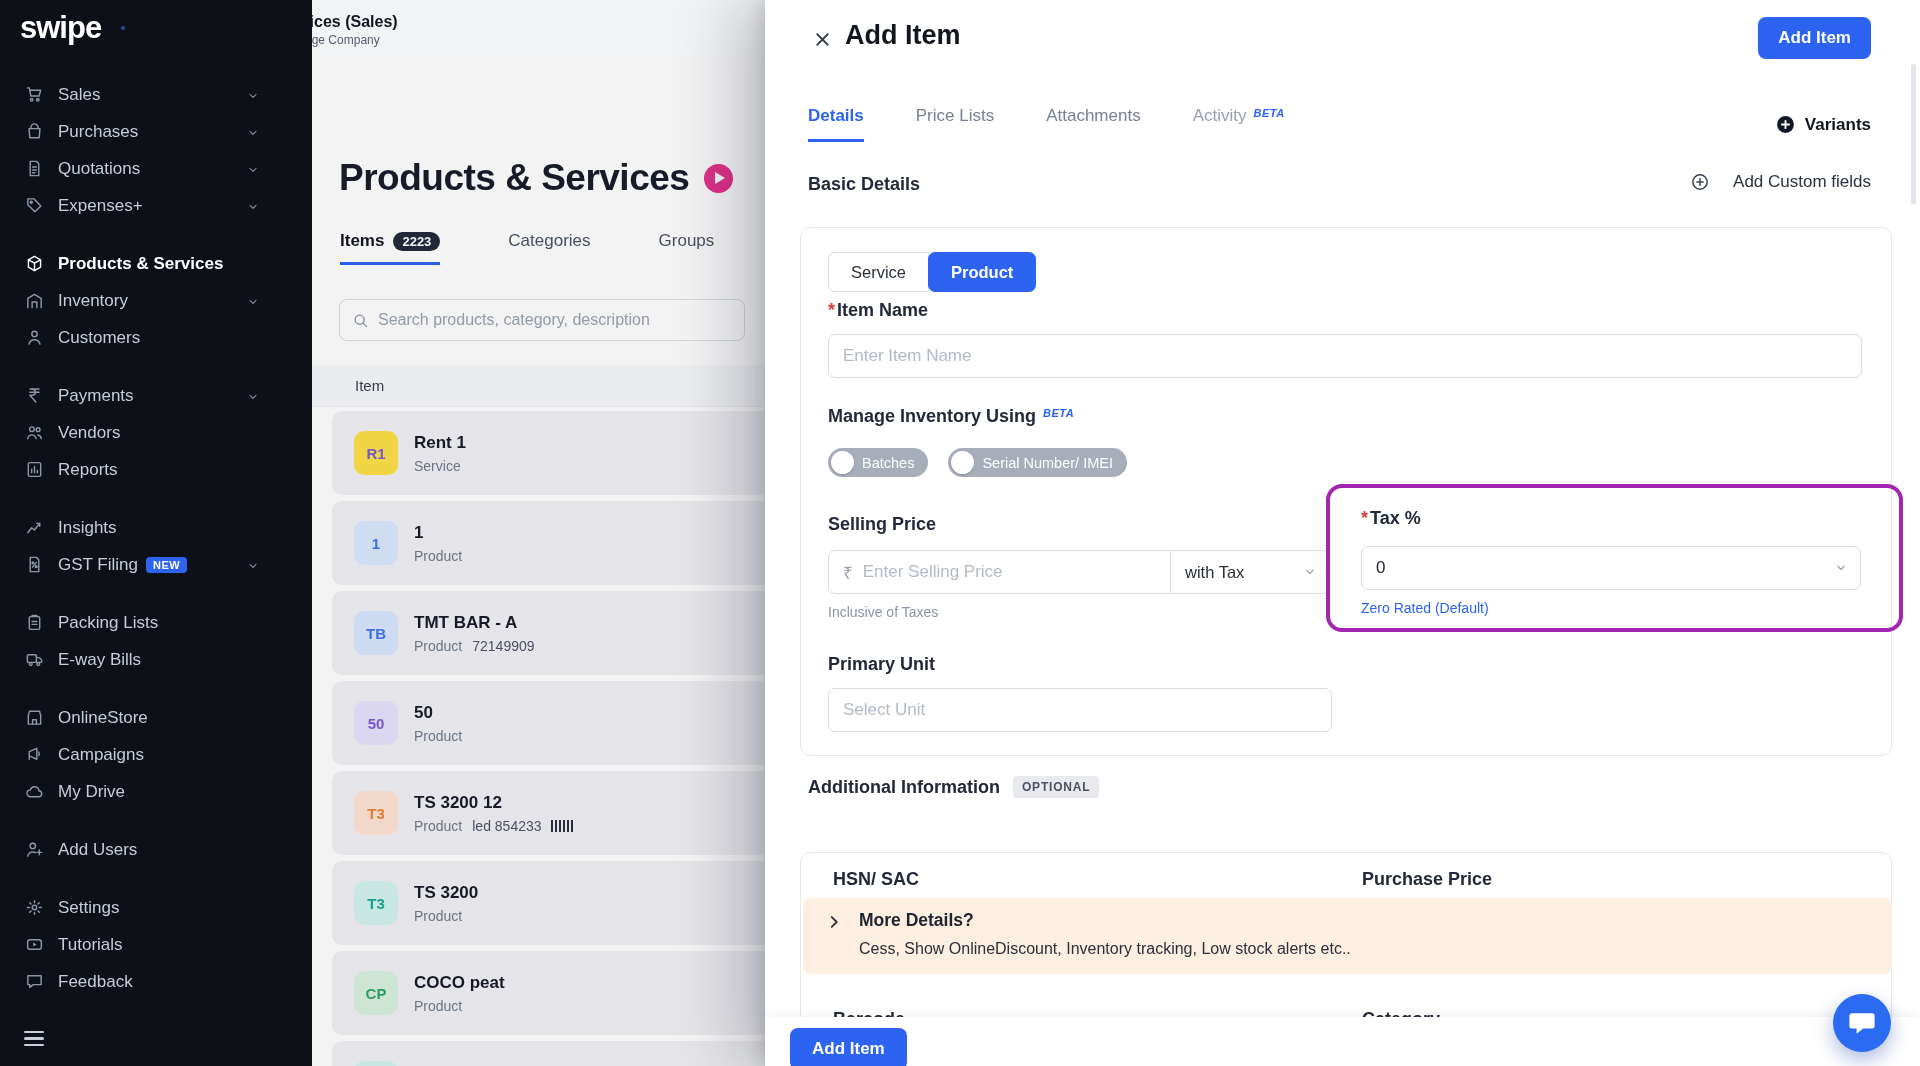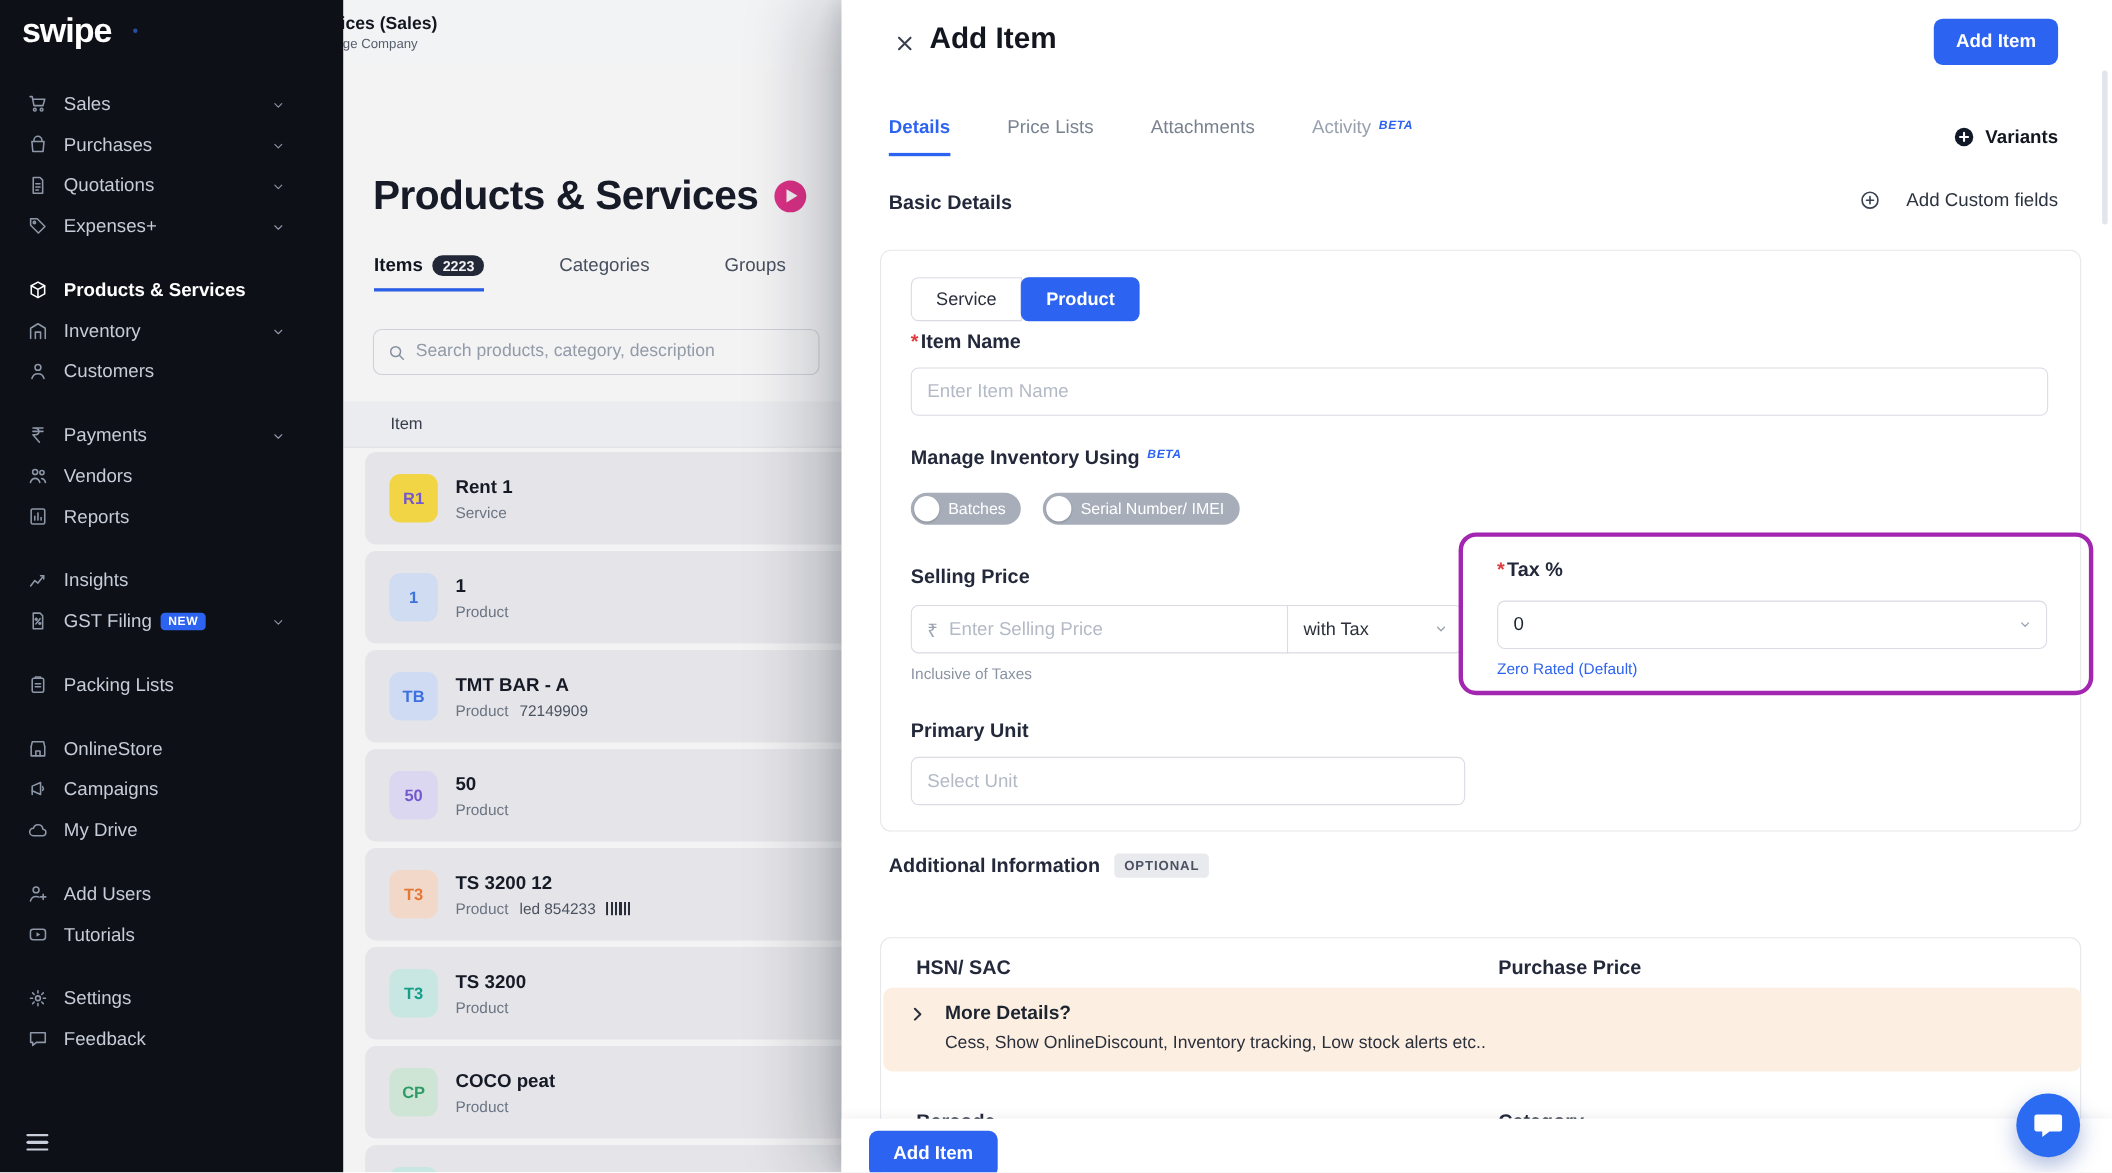--- a/index.html
+++ b/index.html
@@ -265,20 +265,31 @@
         <div class="side-item gap">
           <span class="side-ic">
             <svg viewBox="0 0 20 20" fill="none" stroke="currentColor" stroke-width="1.5" stroke-linecap="round" stroke-linejoin="round">
               <rect x="4.5" y="3.8" width="11" height="13.4" rx="1.5"></rect>
               <path d="M7.5 3.8V2.6h5v1.2"></path>
               <path d="M7.5 9h5M7.5 12h5"></path>
             </svg>
           </span>
           <span class="side-label">Packing Lists</span>
         </div>
+        <div class="side-item">
+          <span class="side-ic">
+            <svg viewBox="0 0 20 20" fill="none" stroke="currentColor" stroke-width="1.5" stroke-linecap="round" stroke-linejoin="round">
+              <rect x="2.5" y="5" width="9.5" height="8" rx="1"></rect>
+              <path d="M12 8h3.2l2.3 2.6V13H12"></path>
+              <circle cx="6" cy="14.8" r="1.5"></circle>
+              <circle cx="14" cy="14.8" r="1.5"></circle>
+            </svg>
+          </span>
+          <span class="side-label">E-way Bills</span>
+        </div>
         <div class="side-item gap">
           <span class="side-ic">
             <svg viewBox="0 0 20 20" fill="none" stroke="currentColor" stroke-width="1.5" stroke-linecap="round" stroke-linejoin="round">
               <path d="M3.5 8.2L4.6 3.5h10.8l1.1 4.7"></path>
               <path d="M3.5 8.2V17h13V8.2"></path>
               <path d="M8 17v-4.6h4V17"></path>
             </svg>
           </span>
           <span class="side-label">OnlineStore</span>
         </div>
@@ -303,37 +314,37 @@
         <div class="side-item gap">
           <span class="side-ic">
             <svg viewBox="0 0 20 20" fill="none" stroke="currentColor" stroke-width="1.5" stroke-linecap="round" stroke-linejoin="round">
               <circle cx="8.2" cy="6.3" r="2.8"></circle>
               <path d="M2.8 17c.8-2.9 2.8-4.4 5.4-4.4 1 0 2 .2 2.8.7"></path>
               <path d="M15 10.5v5M12.5 13h5"></path>
             </svg>
           </span>
           <span class="side-label">Add Users</span>
         </div>
+        <div class="side-item gap">
+          <span class="side-ic">
+            <svg viewBox="0 0 20 20" fill="none" stroke="currentColor" stroke-width="1.5" stroke-linecap="round" stroke-linejoin="round">
+              <circle cx="10" cy="10" r="2.3"></circle>
+              <path d="M10 2.8V4.9M10 15.1v2.1M2.8 10h2.1M15.1 10h2.1M4.9 4.9l1.5 1.5M13.6 13.6l1.5 1.5M15.1 4.9l-1.5 1.5M6.4 13.6l-1.5 1.5"></path>
+            </svg>
+          </span>
+          <span class="side-label">Settings</span>
+        </div>
         <div class="side-item">
           <span class="side-ic">
             <svg viewBox="0 0 20 20" fill="none" stroke="currentColor" stroke-width="1.5" stroke-linecap="round" stroke-linejoin="round">
               <rect x="2.8" y="5" width="14.4" height="10" rx="2.5"></rect>
               <path d="M8.6 7.8l3.6 2.2-3.6 2.2z" fill="currentColor" stroke="none"></path>
             </svg>
           </span>
           <span class="side-label">Tutorials</span>
-        </div>
-        <div class="side-item gap">
-          <span class="side-ic">
-            <svg viewBox="0 0 20 20" fill="none" stroke="currentColor" stroke-width="1.5" stroke-linecap="round" stroke-linejoin="round">
-              <circle cx="10" cy="10" r="2.3"></circle>
-              <path d="M10 2.8V4.9M10 15.1v2.1M2.8 10h2.1M15.1 10h2.1M4.9 4.9l1.5 1.5M13.6 13.6l1.5 1.5M15.1 4.9l-1.5 1.5M6.4 13.6l-1.5 1.5"></path>
-            </svg>
-          </span>
-          <span class="side-label">Settings</span>
         </div>
         <div class="side-item">
           <span class="side-ic">
             <svg viewBox="0 0 20 20" fill="none" stroke="currentColor" stroke-width="1.5" stroke-linecap="round" stroke-linejoin="round">
               <path d="M3 4h14v9.3H8.6L5 16.2v-2.9H3z"></path>
             </svg>
           </span>
           <span class="side-label">Feedback</span>
         </div>
       </nav>

